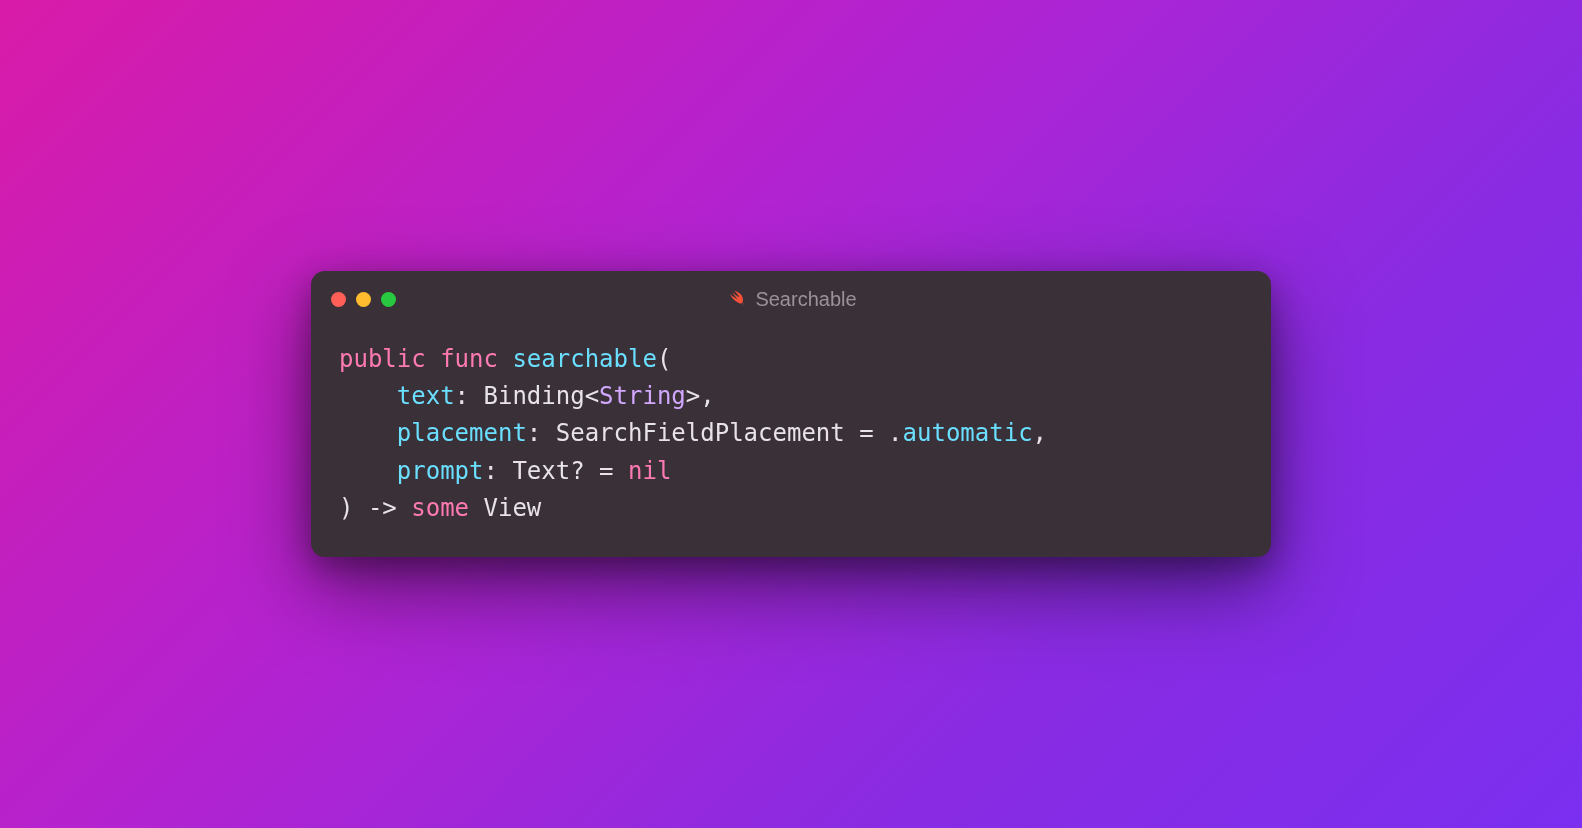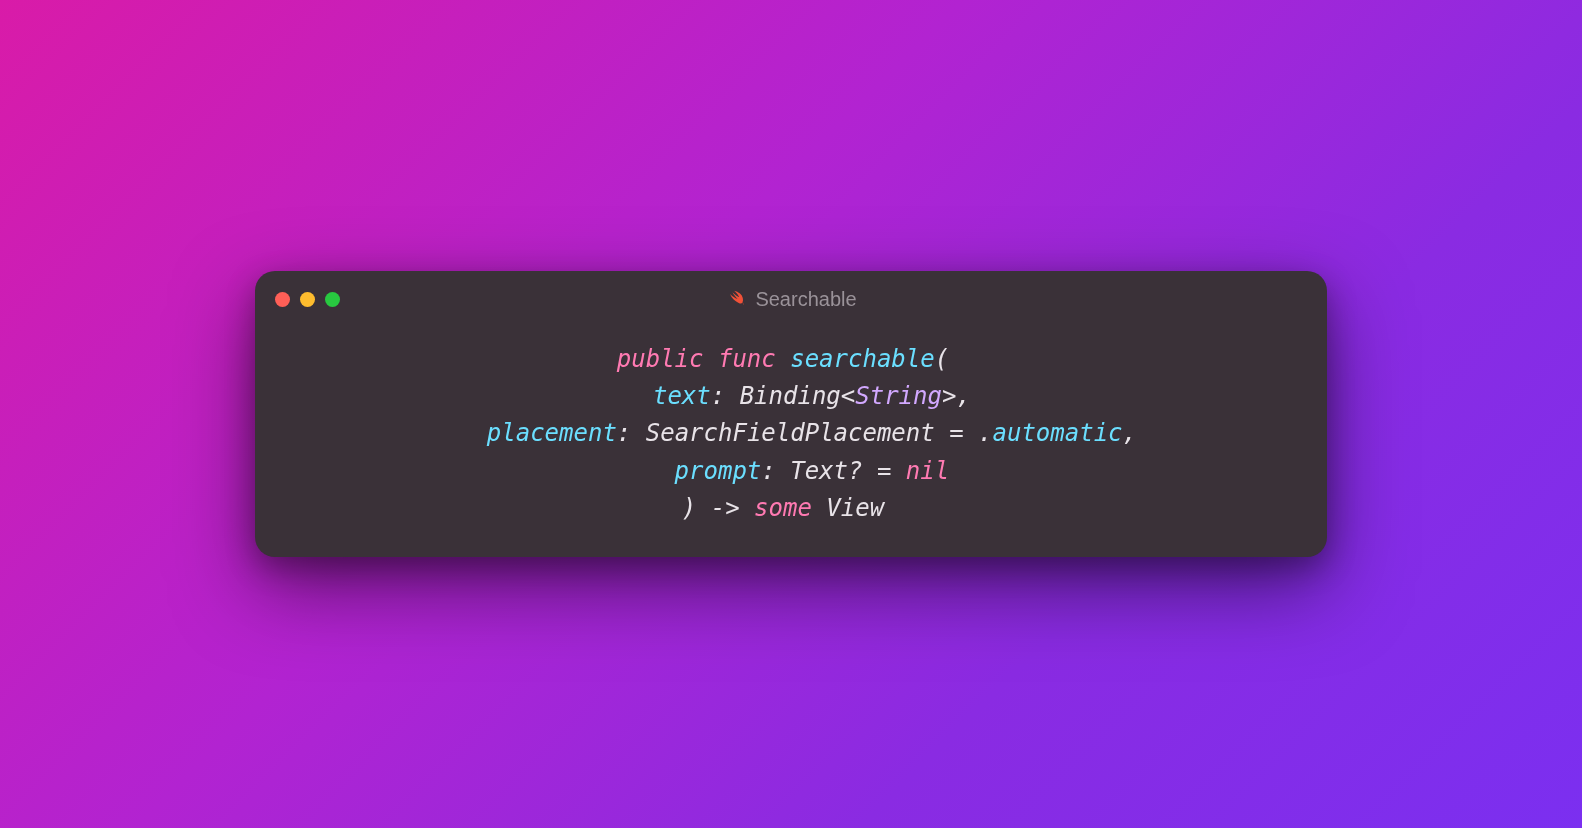--- a/index.html
+++ b/index.html
@@ -7,26 +7,25 @@
     width: 1582px;
     height: 828px;
     background: linear-gradient(135deg, #d91ba8 0%, #b223d1 40%, #8a2be2 70%, #7b2ff0 100%);
     display: flex;
     align-items: center;
     justify-content: center;
     font-family: -apple-system, BlinkMacSystemFont, "Segoe UI", sans-serif;
     overflow: hidden;
   }
   .window {
-    width: 1072px;
+    width: 960px;
     background: #3a3138;
-    border-radius: 20px;
+    border-radius: 14px;
     box-shadow: 0 30px 80px rgba(0,0,0,0.5), 0 10px 30px rgba(0,0,0,0.3);
     overflow: hidden;
-    text-align: center;
   }
   .titlebar {
     display: flex;
     align-items: center;
     padding: 16px 20px 12px 20px;
     position: relative;
     height: 52px;
   }
   .traffic-lights {
     display: flex;
@@ -59,21 +58,20 @@
     height: 20px;
     display: block;
   }
   .code-body {
     padding: 18px 44px 30px 28px;
     font-family: "SF Mono", ui-monospace, Menlo, Consolas, monospace;
     font-size: 24px;
     line-height: 1.55;
     color: #e8e3e8;
     white-space: pre;
-    font-style: italic;
   }
   .kw-pink { color: #ff7ab2; }
   .ident-cyan { color: #6bdfff; }
   .type-purple { color: #d2a8ff; }
   .default-text { color: #e8e3e8; }
 </style>
 </head>
 <body>
 
 <div class="window">

